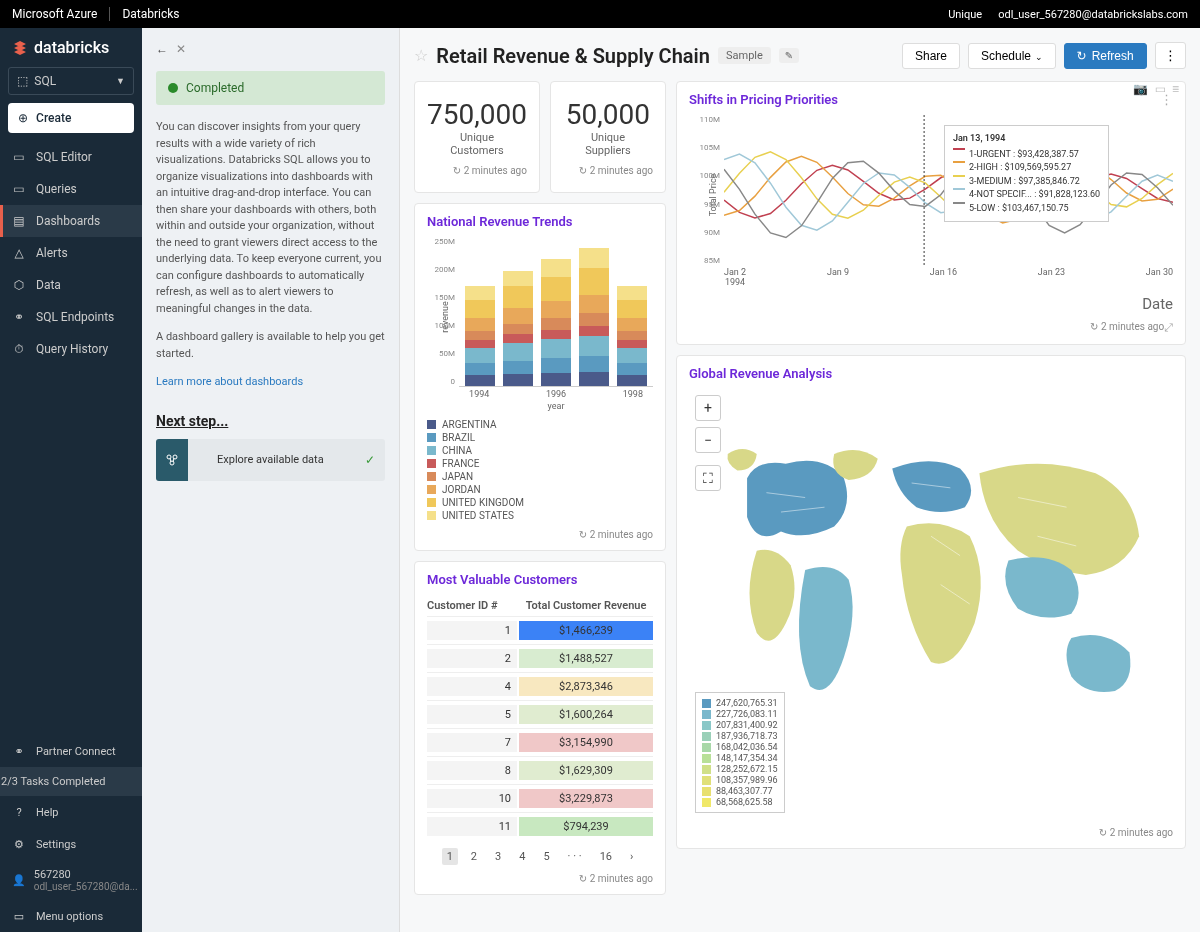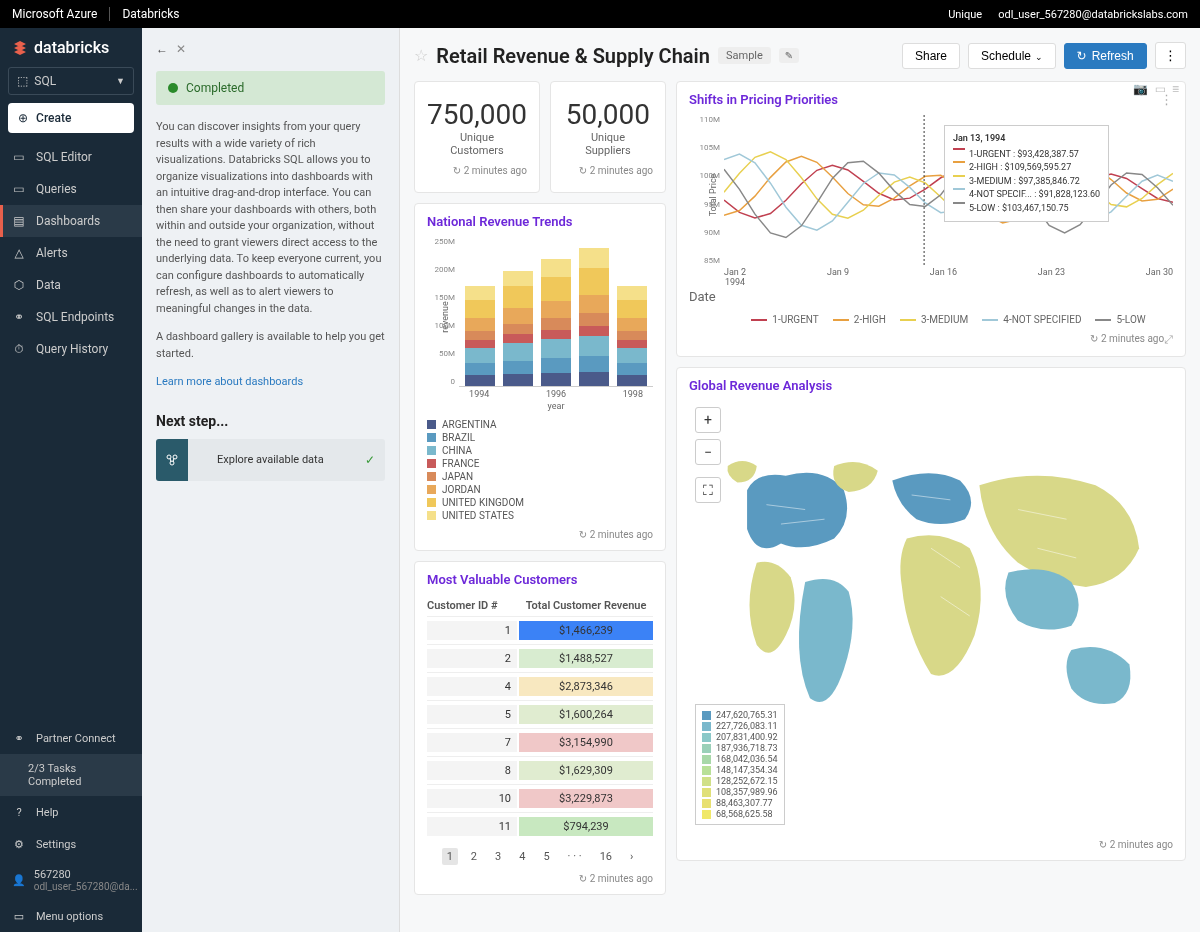--- a/index.html
+++ b/index.html
@@ -12,31 +12,31 @@
 .sidebar { width: 142px; background: #1a2a38; color: #ccc; display: flex; flex-direction: column; font-size: 12px; }
 .logo { display: flex; align-items: center; gap: 6px; padding: 10px 12px; color: #fff; font-size: 16px; font-weight: 500; }
 .sql-select { margin: 0 8px 8px; border: 1px solid #3a4a58; border-radius: 3px; padding: 6px 8px; display: flex; align-items: center; gap: 6px; font-size: 12px; }
 .sql-select .drop { margin-left: auto; font-size: 9px; }
 .create-btn { margin: 0 8px 8px; background: #fff; color: #1a2a38; border-radius: 4px; padding: 8px 10px; display: flex; align-items: center; gap: 8px; font-weight: 500; cursor: pointer; }
 .nav-item { padding: 9px 12px; display: flex; align-items: center; gap: 10px; cursor: pointer; font-size: 12px; }
 .nav-item.active { background: #2a3a48; border-left: 3px solid #e8604c; padding-left: 9px; }
 .nav-item .ico { width: 14px; height: 14px; display: inline-flex; align-items: center; justify-content: center; }
 .sidebar .spacer { flex: 1; }
 .bottom-nav .nav-item { font-size: 11px; }
-.task-completed { background: #2a3a48; padding: 8px 28px; font-size: 11px; }
+.task-completed { background: #2a3a48; padding: 8px 1px; font-size: 11px; }
 .user-block { padding: 8px 12px; font-size: 11px; }
 .user-block .sub { font-size: 10px; color: #888; }
 .panel { width: 258px; background: #eef1f4; border-right: 1px solid #ddd; padding: 14px; display: flex; flex-direction: column; font-size: 12px; color: #444; }
 .panel-head { display: flex; align-items: center; gap: 8px; margin-bottom: 15px; }
 .panel-head h2 { font-size: 17px; font-weight: 600; color: #222; flex: 1; }
 .completed-box { background: #d4e8d4; border-radius: 3px; padding: 10px 12px; margin-bottom: 14px; display: flex; align-items: center; gap: 8px; color: #2a6a2a; font-size: 12px; }
 .completed-box .dot { width: 10px; height: 10px; background: #2a8a2a; border-radius: 50%; position: relative; }
 .panel p { line-height: 1.5; margin-bottom: 12px; font-size: 11px; color: #555; }
 .panel .link { color: #2a7ac0; cursor: pointer; }
-.panel h3 { font-size: 14px; margin: 10px 0; color: #222; }
+.panel h3 { font-size: 14px; margin: 10px 0; color: #222; text-decoration: underline; }
 .explore-box { display: flex; align-items: center; background: #e4e8eb; border-radius: 3px; overflow: hidden; gap: 19px; }
 .explore-box .exico { width: 32px; height: 42px; background: #2a5a6a; display: flex; align-items: center; justify-content: center; color: #fff; }
 .explore-box .extext { flex: 1; padding: 0 10px; font-size: 11px; color: #333; }
 .explore-box .check { padding: 0 10px; color: #3a9a3a; }
 .content { flex: 1; background: #f7f8f9; padding: 14px; overflow: auto; }
 .dash-head { display: flex; align-items: center; gap: 8px; margin-bottom: 12px; }
 .dash-head .star { color: #ccc; font-size: 16px; }
 .dash-head h1 { font-size: 20px; font-weight: 600; color: #222; }
 .tag { background: #eee; border-radius: 3px; padding: 2px 8px; font-size: 11px; color: #666; }
 .edit-ico { background: #eee; border-radius: 3px; padding: 2px 6px; font-size: 10px; color: #666; cursor: pointer; }
@@ -77,21 +77,21 @@
 .tbl-row .c2 { flex: 1; text-align: center; padding: 3px 0; }
 .pager { display: flex; gap: 8px; font-size: 11px; color: #555; margin-top: 8px; justify-content: center; align-items: center; }
 .pager span { cursor: pointer; padding: 2px 5px; }
 .pager .active { background: #e5e5e5; border-radius: 2px; }
 
 .line-area { position: relative; height: 150px; margin: 6px 0 0 35px; }
 .line-area svg { width: 100%; height: 100%; }
 .line-area .ylabel { position: absolute; left: -32px; top: 50%; transform: rotate(-90deg); font-size: 9px; color: #666; }
 .line-yticks { position: absolute; left: -30px; top: 0; bottom: 0; display: flex; flex-direction: column; justify-content: space-between; font-size: 8px; color: #888; text-align: right; width: 26px; }
 .line-xax { display: flex; justify-content: space-between; margin-left: 35px; font-size: 9px; color: #666; margin-top: 2px; }
-.line-xlabel { text-align: left; font-size: 13px; color: #666; margin-top: 2px; }
+.line-xlabel { text-align: right; font-size: 15px; color: #666; margin-top: 8px; }
 .tooltip { position: absolute; background: #fff; border: 1px solid #ccc; padding: 6px 8px; font-size: 9px; left: 220px; top: 10px; line-height: 1.5; }
 .tooltip .tthead { font-weight: 600; margin-bottom: 2px; }
 .tooltip .trow { display: flex; gap: 4px; }
 .tooltip .tbar { width: 12px; height: 2px; }
 .hline-leg { display: flex; flex-wrap: wrap; gap: 14px; font-size: 10px; color: #666; margin: 10px 0 0 35px; justify-content: center; }
 .hline-leg div { display: flex; align-items: center; gap: 5px; }
 .lbar { width: 16px; height: 2px; }
 .chart-ico { position: absolute; right: 6px; top: 0; color: #bbb; font-size: 12px; display: flex; gap: 6px; }
 .expand-ico { float: right; color: #aaa; font-size: 11px; cursor: pointer; }
 
@@ -436,27 +436,20 @@
           </div>
           <div class="line-xax" id="ln-xax">
               <div style="white-space:pre-line;text-align:center">Jan 2
 1994</div>
               <div style="white-space:pre-line;text-align:center">Jan 9</div>
               <div style="white-space:pre-line;text-align:center">Jan 16</div>
               <div style="white-space:pre-line;text-align:center">Jan 23</div>
               <div style="white-space:pre-line;text-align:center">Jan 30</div>
             </div>
           <div class="line-xlabel">Date</div>
-          <div class="hline-leg" id="ln-legend">
-              <div><span class="lbar" style="background:#c04050"></span>1-URGENT</div>
-              <div><span class="lbar" style="background:#e8a040"></span>2-HIGH</div>
-              <div><span class="lbar" style="background:#e8d050"></span>3-MEDIUM</div>
-              <div><span class="lbar" style="background:#a0c8d8"></span>4-NOT SPECIFIED</div>
-              <div><span class="lbar" style="background:#888888"></span>5-LOW</div>
-            </div>
           <div class="ts"><span>2 minutes ago</span><span class="expand-ico">⤢</span></div>
         </div>
 
         <div class="card">
           <div class="card-title">Global Revenue Analysis</div>
           <div class="map-wrap">
             <div class="map-controls">
               <div class="map-btn">+</div>
               <div class="map-btn">−</div>
               <div class="map-btn" style="margin-top:6px">⛶</div>

